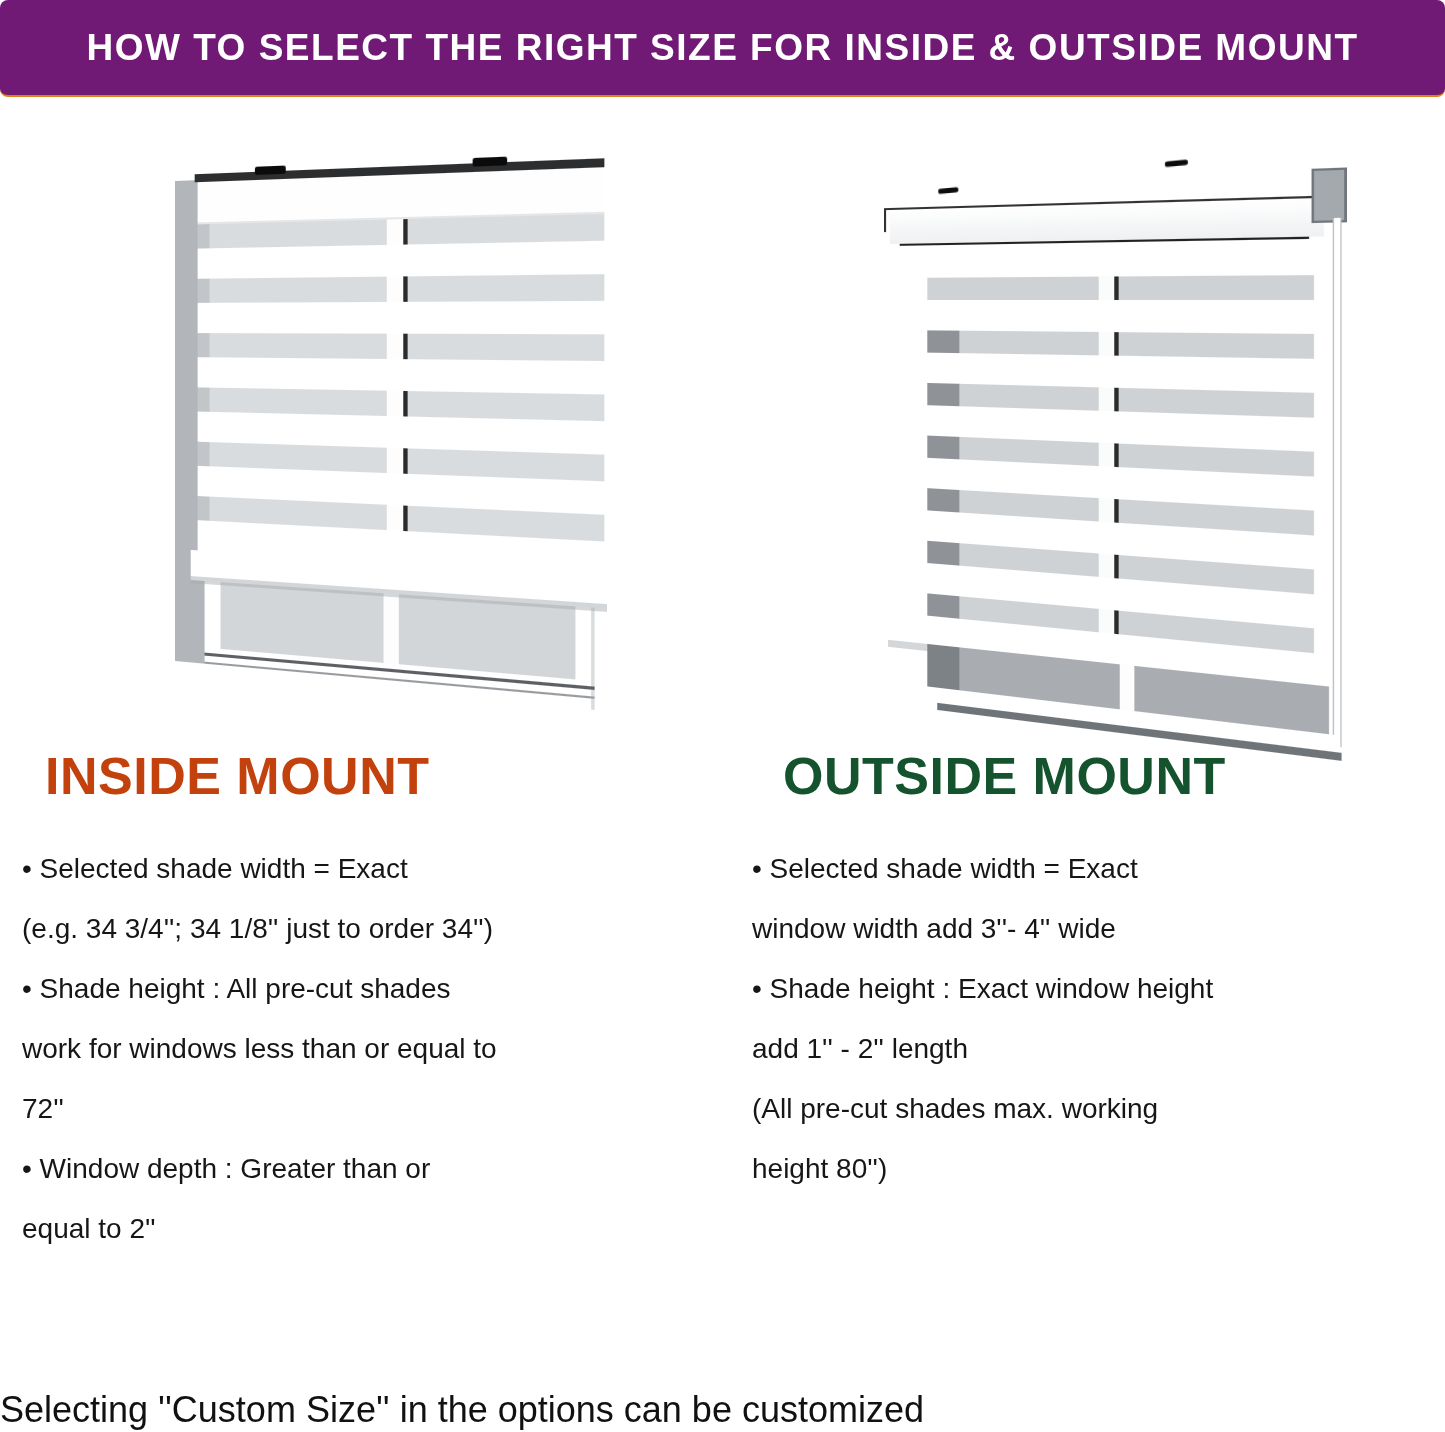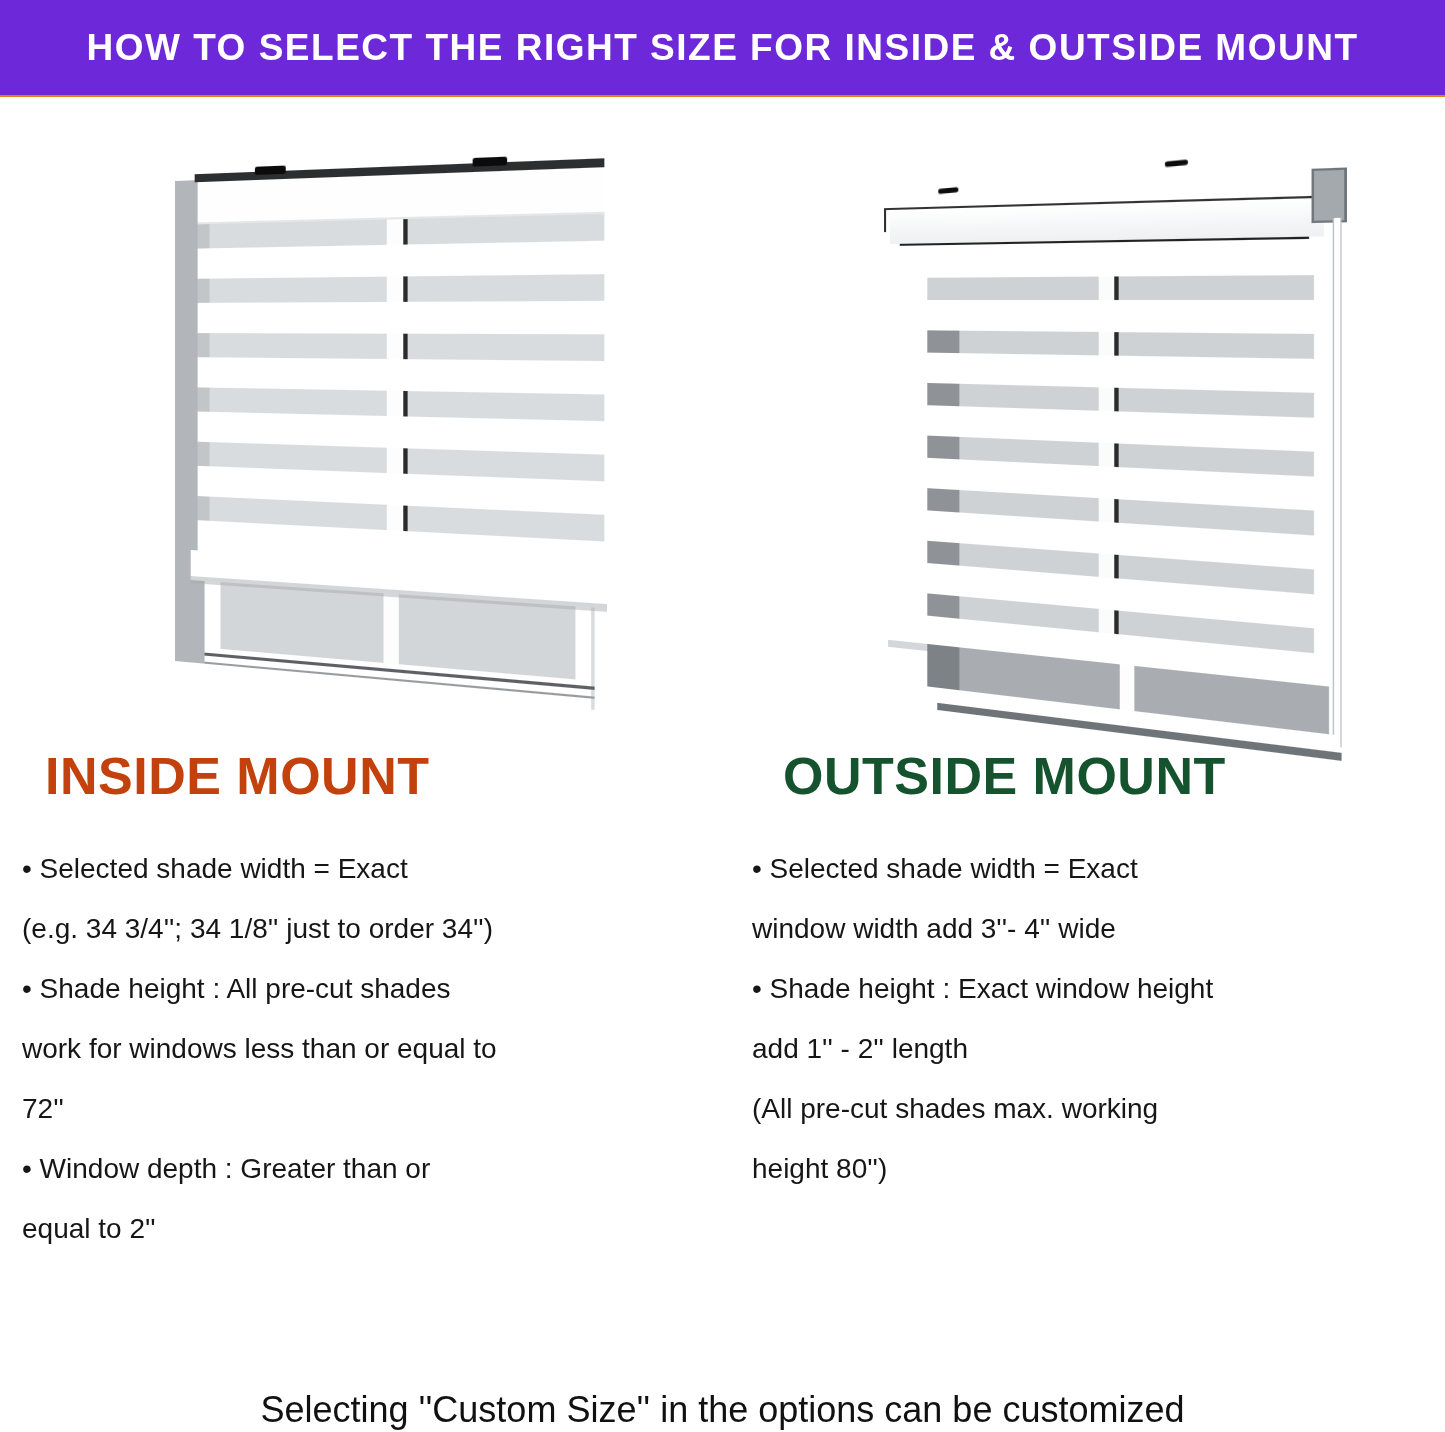--- a/index.html
+++ b/index.html
@@ -27,21 +27,21 @@
   .heading-inside  { left:45px; }
   .heading-outside { left:783px; }
 
   .body-col { position:absolute; top:839px; font-size:28px; color:#161616; }
   .col-left  { left:22px;  width:715px; }
   .col-right { left:752px; width:690px; }
   .body-line { height:60px; line-height:60px; white-space:nowrap; }
 
   .footer-note {
     position:absolute; left:0; top:1389px; width:100%;
-    text-align:center; font-size:36px; color:#111111; white-space:nowrap;
+    font-size:36px; color:#111111; white-space:nowrap;
   }
 
   
   .illus { position:absolute; }
   .illus * { position:absolute; }
 
   
   .win-inside {
     left:175px; top:165px; width:388px; height:522px;
     transform:perspective(800px) rotateY(-12deg); transform-origin:left 30%;
@@ -99,21 +99,21 @@
   .wo-glass { left:42px; right:10px; top:0; bottom:24px; background:#a9adb1; }
   .wo-glass-mullion { left:46%; width:13px; top:0; bottom:0; background:#fdfdfd; }
   .wo-sill       { left:10px; right:6px; bottom:10px; height:14px; background:#ffffff; }
   .wo-sillshadow { left:20px; right:0; bottom:2px; height:7px; background:#6f7478; }
 </style>
 </head>
 <body>
 
 <div class="page">
 
-  <div class="banner" style="background: #6d28d9;">
+  <div class="banner" style="background: #701a75; border-radius: 8px;">
     <div class="banner-title">HOW TO SELECT THE RIGHT SIZE FOR INSIDE &amp; OUTSIDE MOUNT</div>
   </div>
 
   <div class="illus win-inside">
     <div class="wi-jamb"></div>
     <div class="wi-frame"></div>
     <div class="wi-glass">
       <div class="wi-glass-mullion"></div>
     </div>
     <div class="wi-sill-line1"></div>

